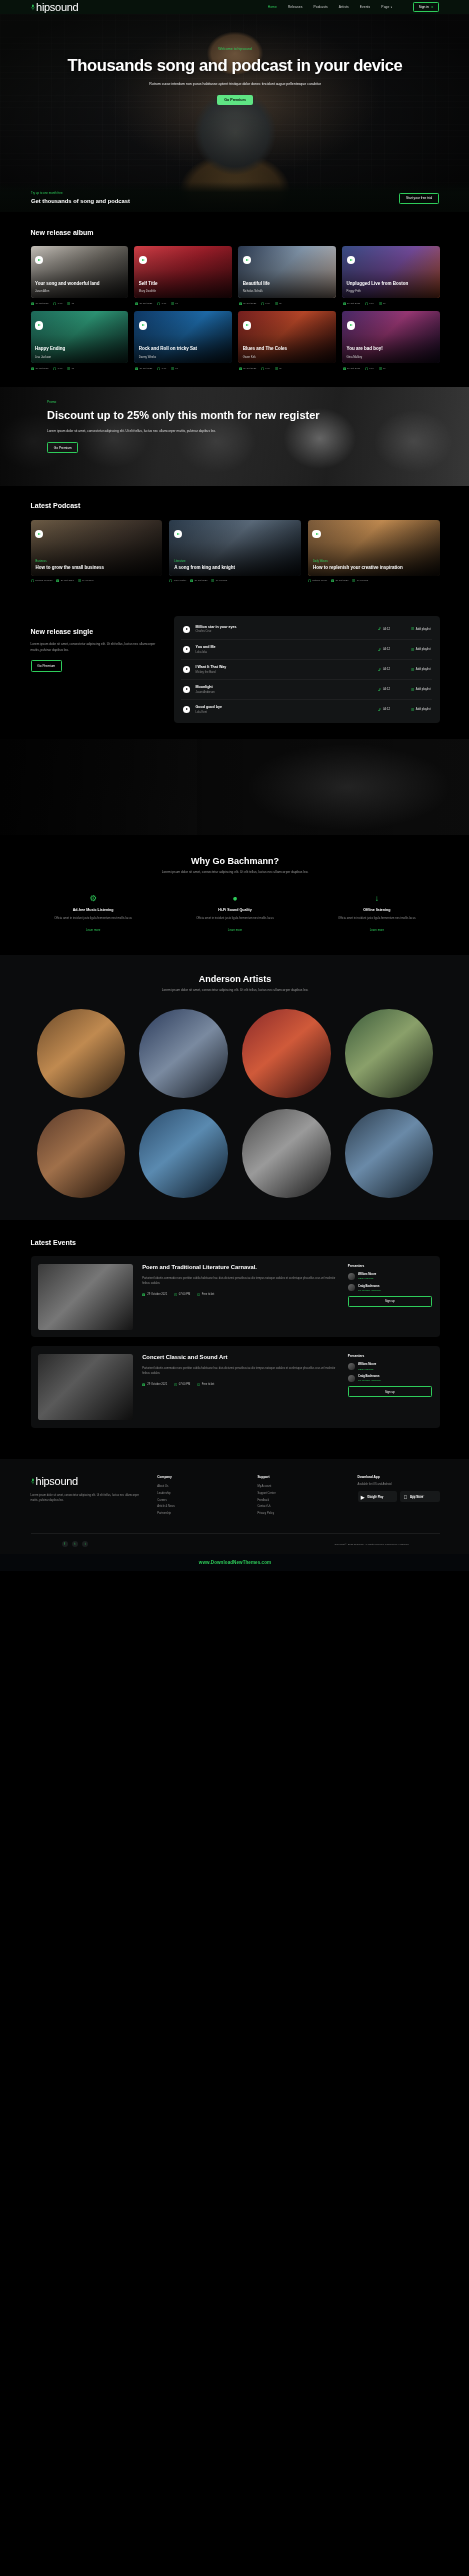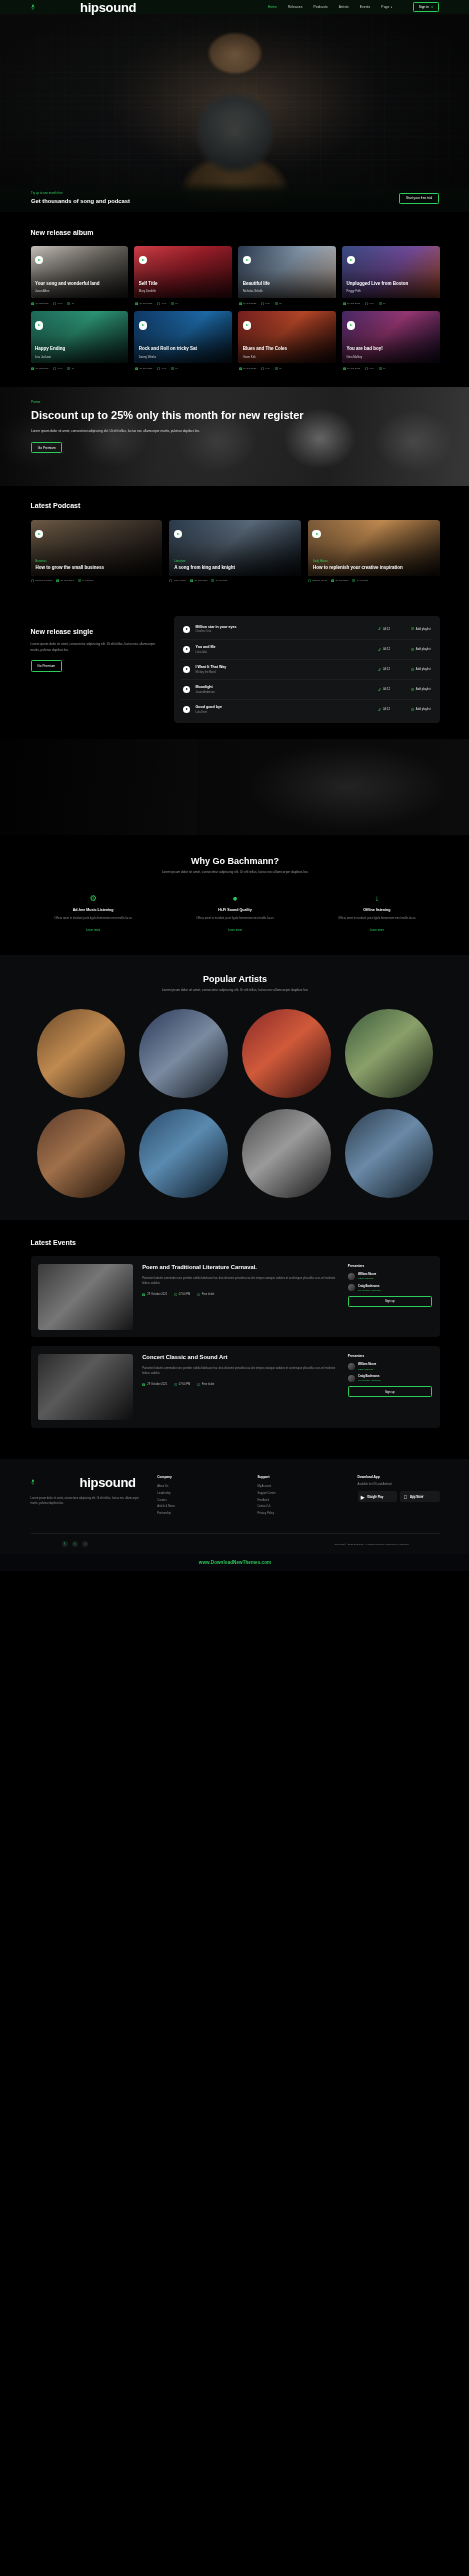--- a/index.html
+++ b/index.html
@@ -13,21 +13,21 @@
 
   
   .nav {
     height:14px; background:#07120b; display:flex; align-items:center;
     padding:0 31px; position:relative; z-index:20;
   }
   .logo { display:flex; align-items:center; gap:1.3px; }
   .logo .mic {
     width:3.8px;height:7px; display:block;
   }
-  .logo-text { font-size:13px; font-weight:700; letter-spacing:-0.3px; color:#fff;margin-left:44px; }
+  .logo-text { font-size:11px; font-weight:400; letter-spacing:-0.3px; color:#fff; }
   .nav-links { display:flex; align-items:center; gap:11px; margin-left:auto; }
   .nav-links a { color:#cfcfcf; font-size:3.3px; text-decoration:none; letter-spacing:0.1px; }
   .nav-links a.active { color:#2ecc5a; }
   .nav-links .caret { font-size:2.6px; margin-left:1.3px; color:#cfcfcf; }
   .signin {
     margin-left:10.2px; border:0.6px solid #2ecc5a; color:#fff; font-size:3.3px;
     padding:1.9px 4.5px; border-radius:1.3px; display:flex; align-items:center; gap:1.9px;
   }
   .signin .arr { color:#2ecc5a; font-size:3.2px; }
 
@@ -133,21 +133,21 @@
     position:absolute; inset:0;
     background:
       radial-gradient(ellipse 11% 40% at 7% 55%, #9a9a9a, transparent 70%),
       radial-gradient(ellipse 11% 42% at 24% 52%, #b0b0b0, transparent 70%),
       radial-gradient(ellipse 12% 45% at 46% 55%, #8e8e8e, transparent 70%),
       radial-gradient(ellipse 11% 44% at 68% 52%, #c2c2c2, transparent 70%),
       radial-gradient(ellipse 12% 45% at 88% 55%, #777, transparent 70%);
     filter:grayscale(1);
   }
   .promo .ov { position:absolute; inset:0; background:linear-gradient(90deg, rgba(0,0,0,.88) 0%, rgba(0,0,0,.58) 45%, rgba(0,0,0,.35) 100%); }
-  .promo-inner { position:relative; z-index:3; padding:12.8px 31px; }
+  .promo-inner { position:relative; z-index:3; padding:12.8px 31px;margin-left:16px; }
   .promo .tag { color:#2ecc5a; font-size:3.2px; }
   .promo h2 { font-size:11px; line-height:1.3; font-weight:700; margin-top:4.5px; }
   .promo p { font-size:3.2px; line-height:2; color:#ddd; width:173px; margin-top:5.8px; }
   .promo .btn-outline { display:inline-block; margin-top:7.7px; margin-left:0; }
 
   
   .pods { display:grid; grid-template-columns:repeat(3,1fr); gap:7px; }
   .pod-art {
     position:relative; height:56px; border-radius:3.2px; overflow:hidden;
     display:flex; flex-direction:column; justify-content:flex-end; padding:5.1px;
@@ -311,20 +311,26 @@
         <span>Sign in</span>
         <span class="arr">➞</span>
       </div>
     </div>
   </div>
 
   <div class="hero">
     <div class="brick"></div>
     <div class="figure"></div>
     <div class="vign"></div>
+    <div class="hero-inner">
+      <div class="eyebrow">Welcome to hipsound</div>
+      <h1>Thousands song and podcast in your device</h1>
+      <p>Rutrum curae interdum non purus habitasse aptent tristique dolor donec tincidunt augue pellentesque curabitur</p>
+      <button class="btn-green">Go Premium</button>
+    </div>
     <div class="hero-bottom">
       <div>
         <div class="tiny">Try up to one month free</div>
         <div class="big">Get thousands of song and podcast</div>
       </div>
       <button class="btn-outline">Start your free trial</button>
     </div>
   </div>
 
   <div class="sec">
@@ -853,21 +859,21 @@
     <h4>Offline listening</h4>
     <p>Officia amet in incidunt justo ligula fermentum nest mollis lacus</p>
     <a href="#">Learn more</a>
   </div>
         </div>
     </div>
   </div>
 
   <div class="artists-sec">
     <div class="container">
-      <div class="sec-title-c">Popular Artists</div>
+      <div class="sec-title-c">Anderson Artists</div>
       <div class="sec-sub-c">Lorem ipsum dolor sit amet, consectetur adipiscing elit. Ut elit tellus, luctus nec ullamcorper dapibus leo.</div>
       <div class="artist-grid" id="artist-grid">
   <div class="artist a1"></div>
   <div class="artist a2"></div>
   <div class="artist a3"></div>
   <div class="artist a4"></div>
   <div class="artist a5"></div>
   <div class="artist a6"></div>
   <div class="artist a7"></div>
   <div class="artist a8"></div>

